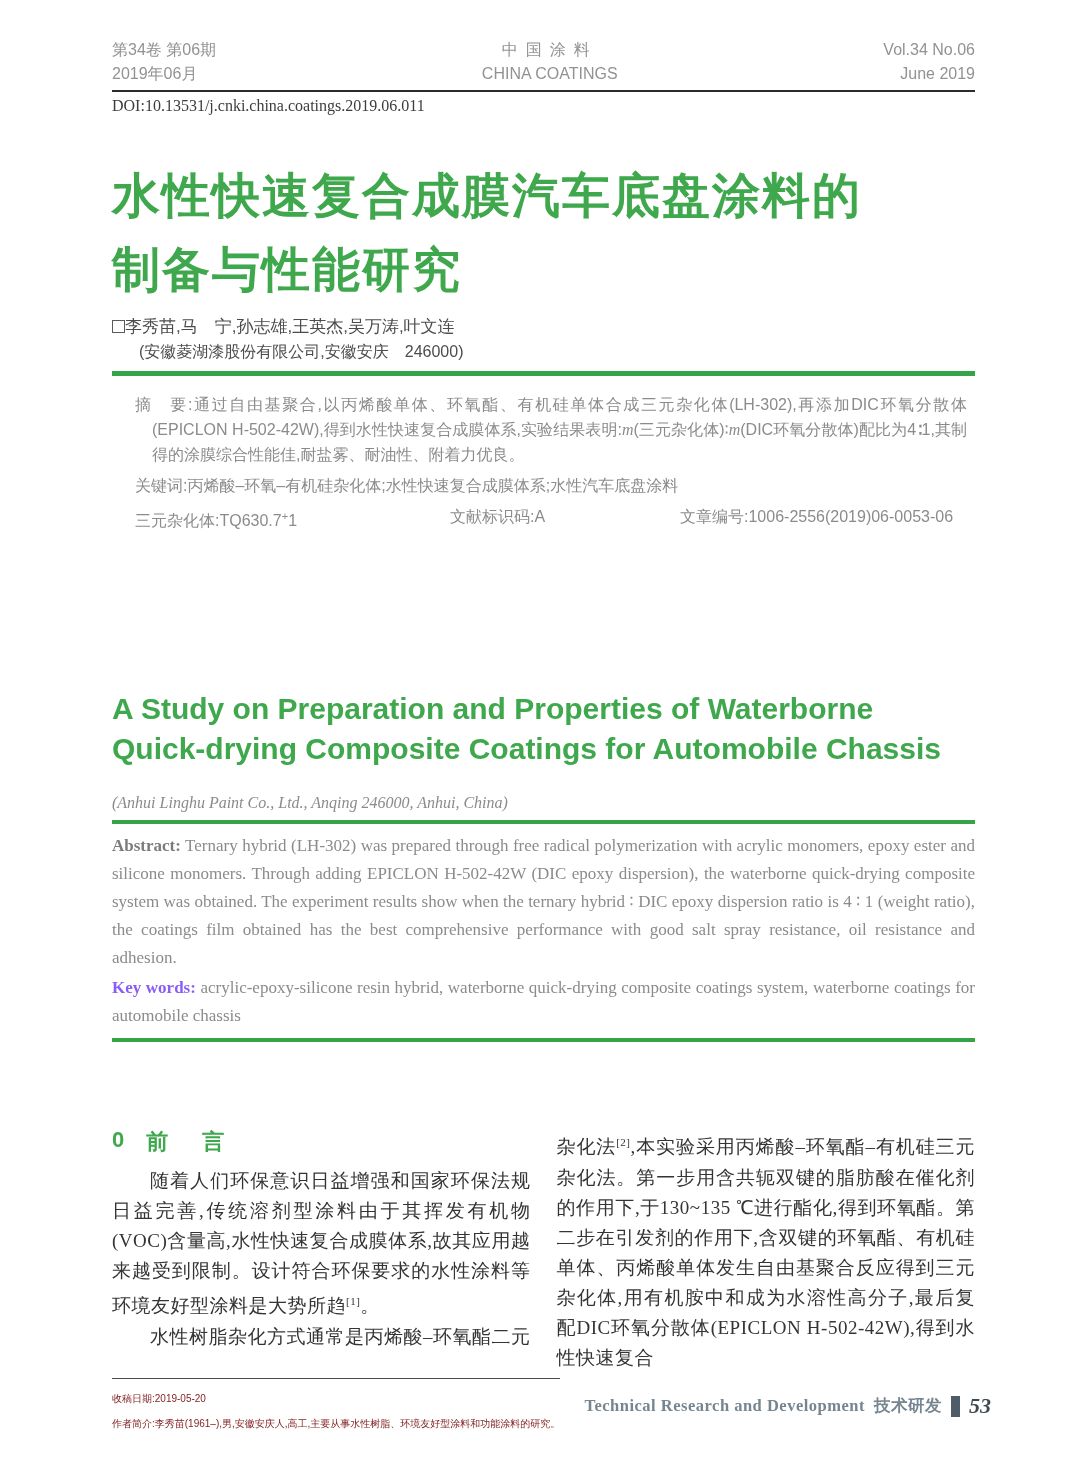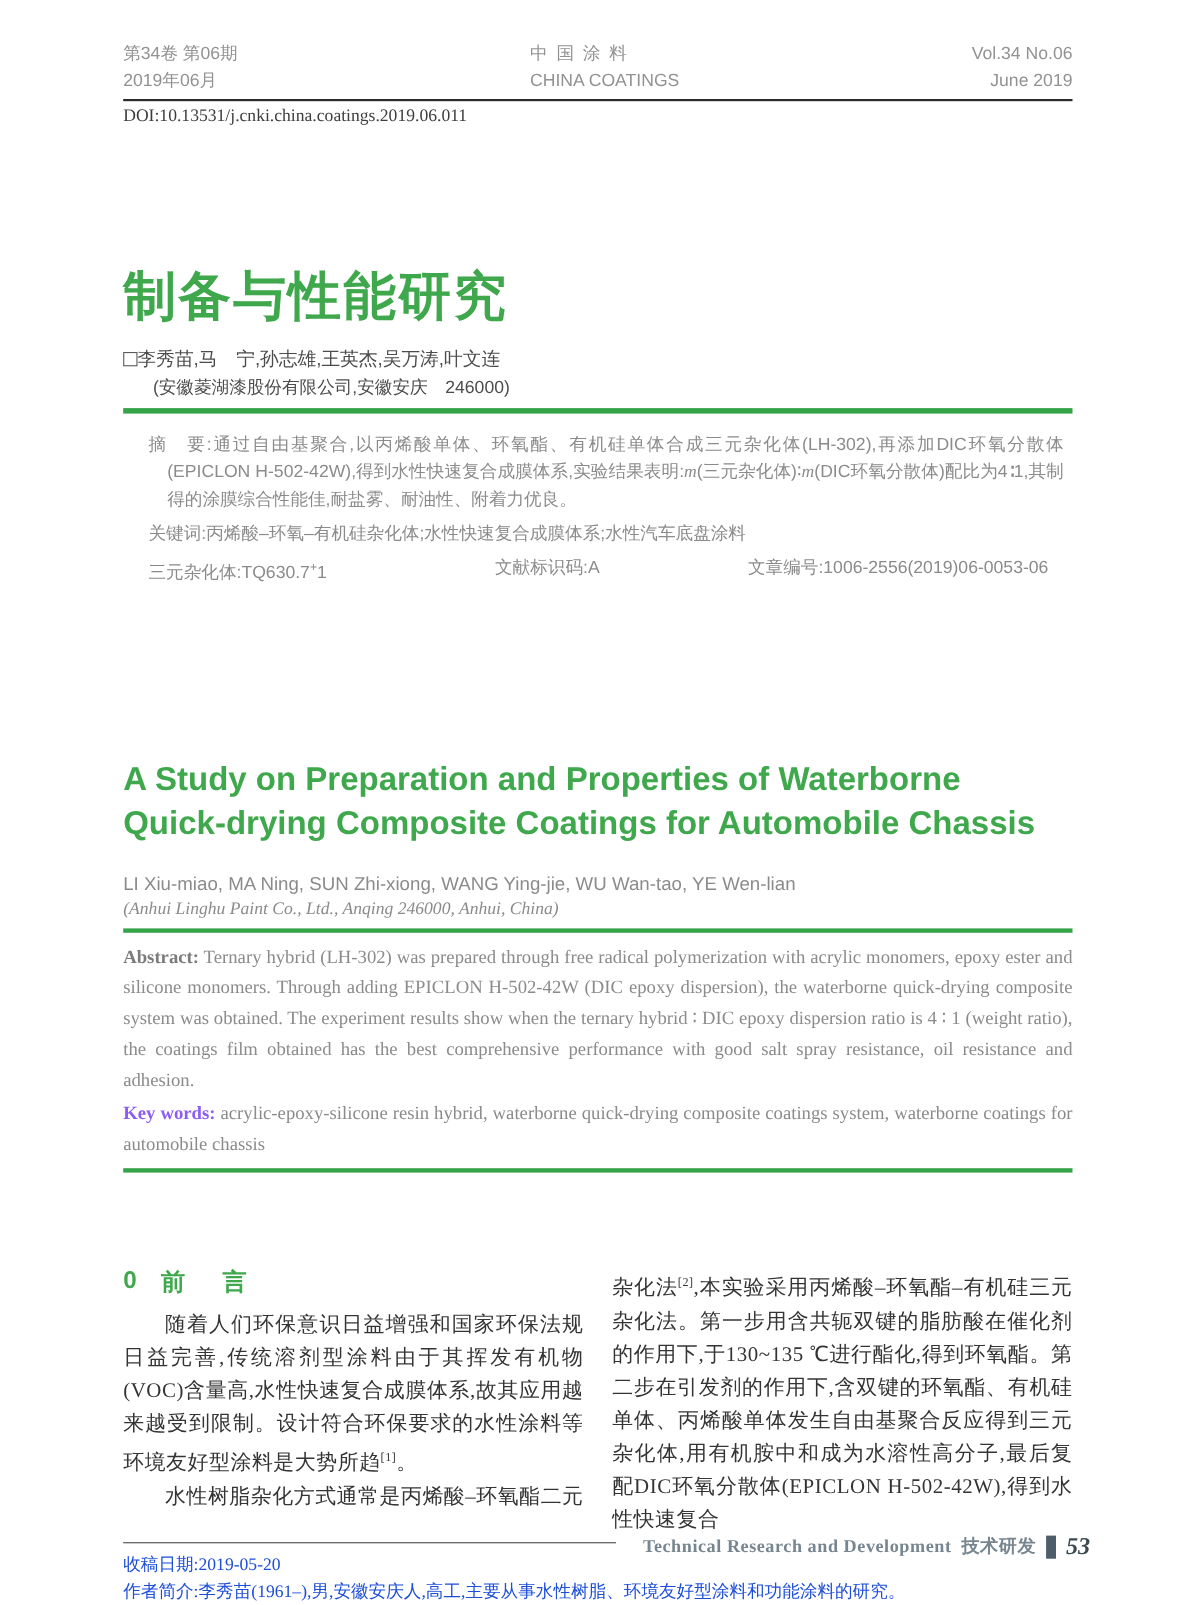--- a/index.html
+++ b/index.html
@@ -9,21 +9,21 @@
   }
   *{box-sizing:border-box;}
   html,body{margin:0;padding:0;background:#ffffff;}
   .page{
     position:relative;width:1075px;height:1459px;background:#fff;overflow:hidden;
     font-family:"Liberation Sans",sans-serif;color:#333;
     padding:38px 100px 0 112px;
   }
   
   .journal-header{display:flex;justify-content:space-between;color:#929292;font-size:16px;line-height:24px;}
-  .jh-center{text-align:left;}
+  .jh-center{text-align:center;}
   .jh-cn{letter-spacing:8px;}
   .jh-right{text-align:right;}
   .header-rule{height:2px;background:#2b2b2b;margin-top:4px;}
   .doi{font-family:"Liberation Serif",serif;color:#3d3d3d;font-size:16px;margin-top:5px;}
   
   .title-cn{color:var(--accent-green);font-size:48px;font-weight:bold;line-height:74px;margin:44px 0 0 0;letter-spacing:2px;}
   
   .authors-cn{margin-top:8px;color:#4c4c4c;font-size:17px;display:flex;align-items:center;}
   .author-box{width:13px;height:13px;border:1.5px solid #5a5a5a;display:inline-block;flex:0 0 auto;}
   .affiliation-cn{margin-top:4px;margin-left:27px;color:#4c4c4c;font-size:16px;}
@@ -46,21 +46,21 @@
   .keywords-en{margin-top:2px;font-family:"Liberation Serif",serif;color:#8b8b8b;font-size:17px;line-height:28px;text-align:justify;}
   .keywords-en .label{font-weight:bold;color:#8b5cf6;}
   
   .columns{display:flex;gap:26px;margin-top:85px;}
   .col{width:418.5px;}
   .section-heading{color:var(--accent-green);font-size:22px;font-weight:bold;margin:0 0 9px 0;display:flex;gap:16px;letter-spacing:6px;}
   .body-p{margin:0;font-family:"Liberation Serif",serif;color:#343434;font-size:19px;line-height:30px;text-align:justify;letter-spacing:0.5px;}
   .indent{text-indent:2em;}
   
   .footnote-rule{width:448px;height:1.5px;background:#4a4a4a;margin-top:5px;}
-  .footnote{margin-top:7px;color:#1d4ed8;font-size:16px;line-height:25px;font-family:Liberation Serif, serif;}
+  .footnote{margin-top:7px;color:#7f1d1d;font-size:10px;line-height:25px;}
   
   .page-footer{position:absolute;right:84px;bottom:40px;display:flex;align-items:center;gap:9px;color:var(--footer-slate);}
   .footer-label{font-family:"Liberation Serif",serif;font-weight:bold;font-size:16.5px;letter-spacing:0.5px;}
   .footer-bar{width:9px;height:21px;background:#4e5d68;}
   .footer-page{font-style:italic;font-weight:bold;color:#3e4a52;font-size:22px;font-family:"Liberation Serif",serif;}
 </style>
 </head>
 <body>
 
 <div class="page">
@@ -76,21 +76,21 @@
     </div>
     <div class="jh-right">
       <div>Vol.34  No.06</div>
       <div>June 2019</div>
     </div>
   </div>
   <div class="header-rule"></div>
   <div class="doi">DOI:10.13531/j.cnki.china.coatings.2019.06.011</div>
 
   <h1 class="title-cn">
-    <br>
+    <span>水性快速复合成膜汽车底盘涂料的</span><br>
     <span>制备与性能研究</span>
   </h1>
 
   <div class="authors-cn">
     <span class="author-box"></span>
     <span>李秀苗,马　宁,孙志雄,王英杰,吴万涛,叶文连</span>
   </div>
   <div class="affiliation-cn">(安徽菱湖漆股份有限公司,安徽安庆　246000)</div>
 
   <div class="green-rule"></div>
@@ -106,21 +106,20 @@
   <div class="classification">
     <span class="clc"><span>三元杂化体:</span><span>TQ630.7</span><sup>+</sup><span>1</span></span>
     <span class="doccode"><span>文献标识码:</span><span>A</span></span>
     <span class="artid"><span>文章编号:</span><span>1006-2556(2019)06-0053-06</span></span>
   </div>
 
   <h2 class="title-en">
     <span>A Study on Preparation and Properties of Waterborne</span><br>
     <span>Quick-drying Composite Coatings for Automobile Chassis</span>
   </h2>
-  <div class="authors-en">LI Xiu-miao, MA Ning, SUN Zhi-xiong, WANG Ying-jie, WU Wan-tao, YE Wen-lian</div>
   <div class="affiliation-en">(Anhui Linghu Paint Co., Ltd., Anqing 246000, Anhui, China)</div>
 
   <div class="green-rule thin"></div>
 
   <div class="abstract-en">
     <span class="label">Abstract:</span><span> Ternary hybrid (LH-302) was prepared through free radical polymerization with acrylic monomers, epoxy ester and silicone monomers. Through adding EPICLON H-502-42W (DIC epoxy dispersion), the waterborne quick-drying composite system was obtained. The experiment results show when the ternary hybrid ∶ DIC epoxy dispersion ratio is 4 ∶ 1 (weight ratio), the coatings film obtained has the best comprehensive performance with good salt spray resistance, oil resistance and adhesion.</span>
   </div>
   <div class="keywords-en">
     <span class="label">Key words:</span><span> acrylic-epoxy-silicone resin hybrid, waterborne quick-drying composite coatings system, waterborne coatings for automobile chassis</span>
   </div>

